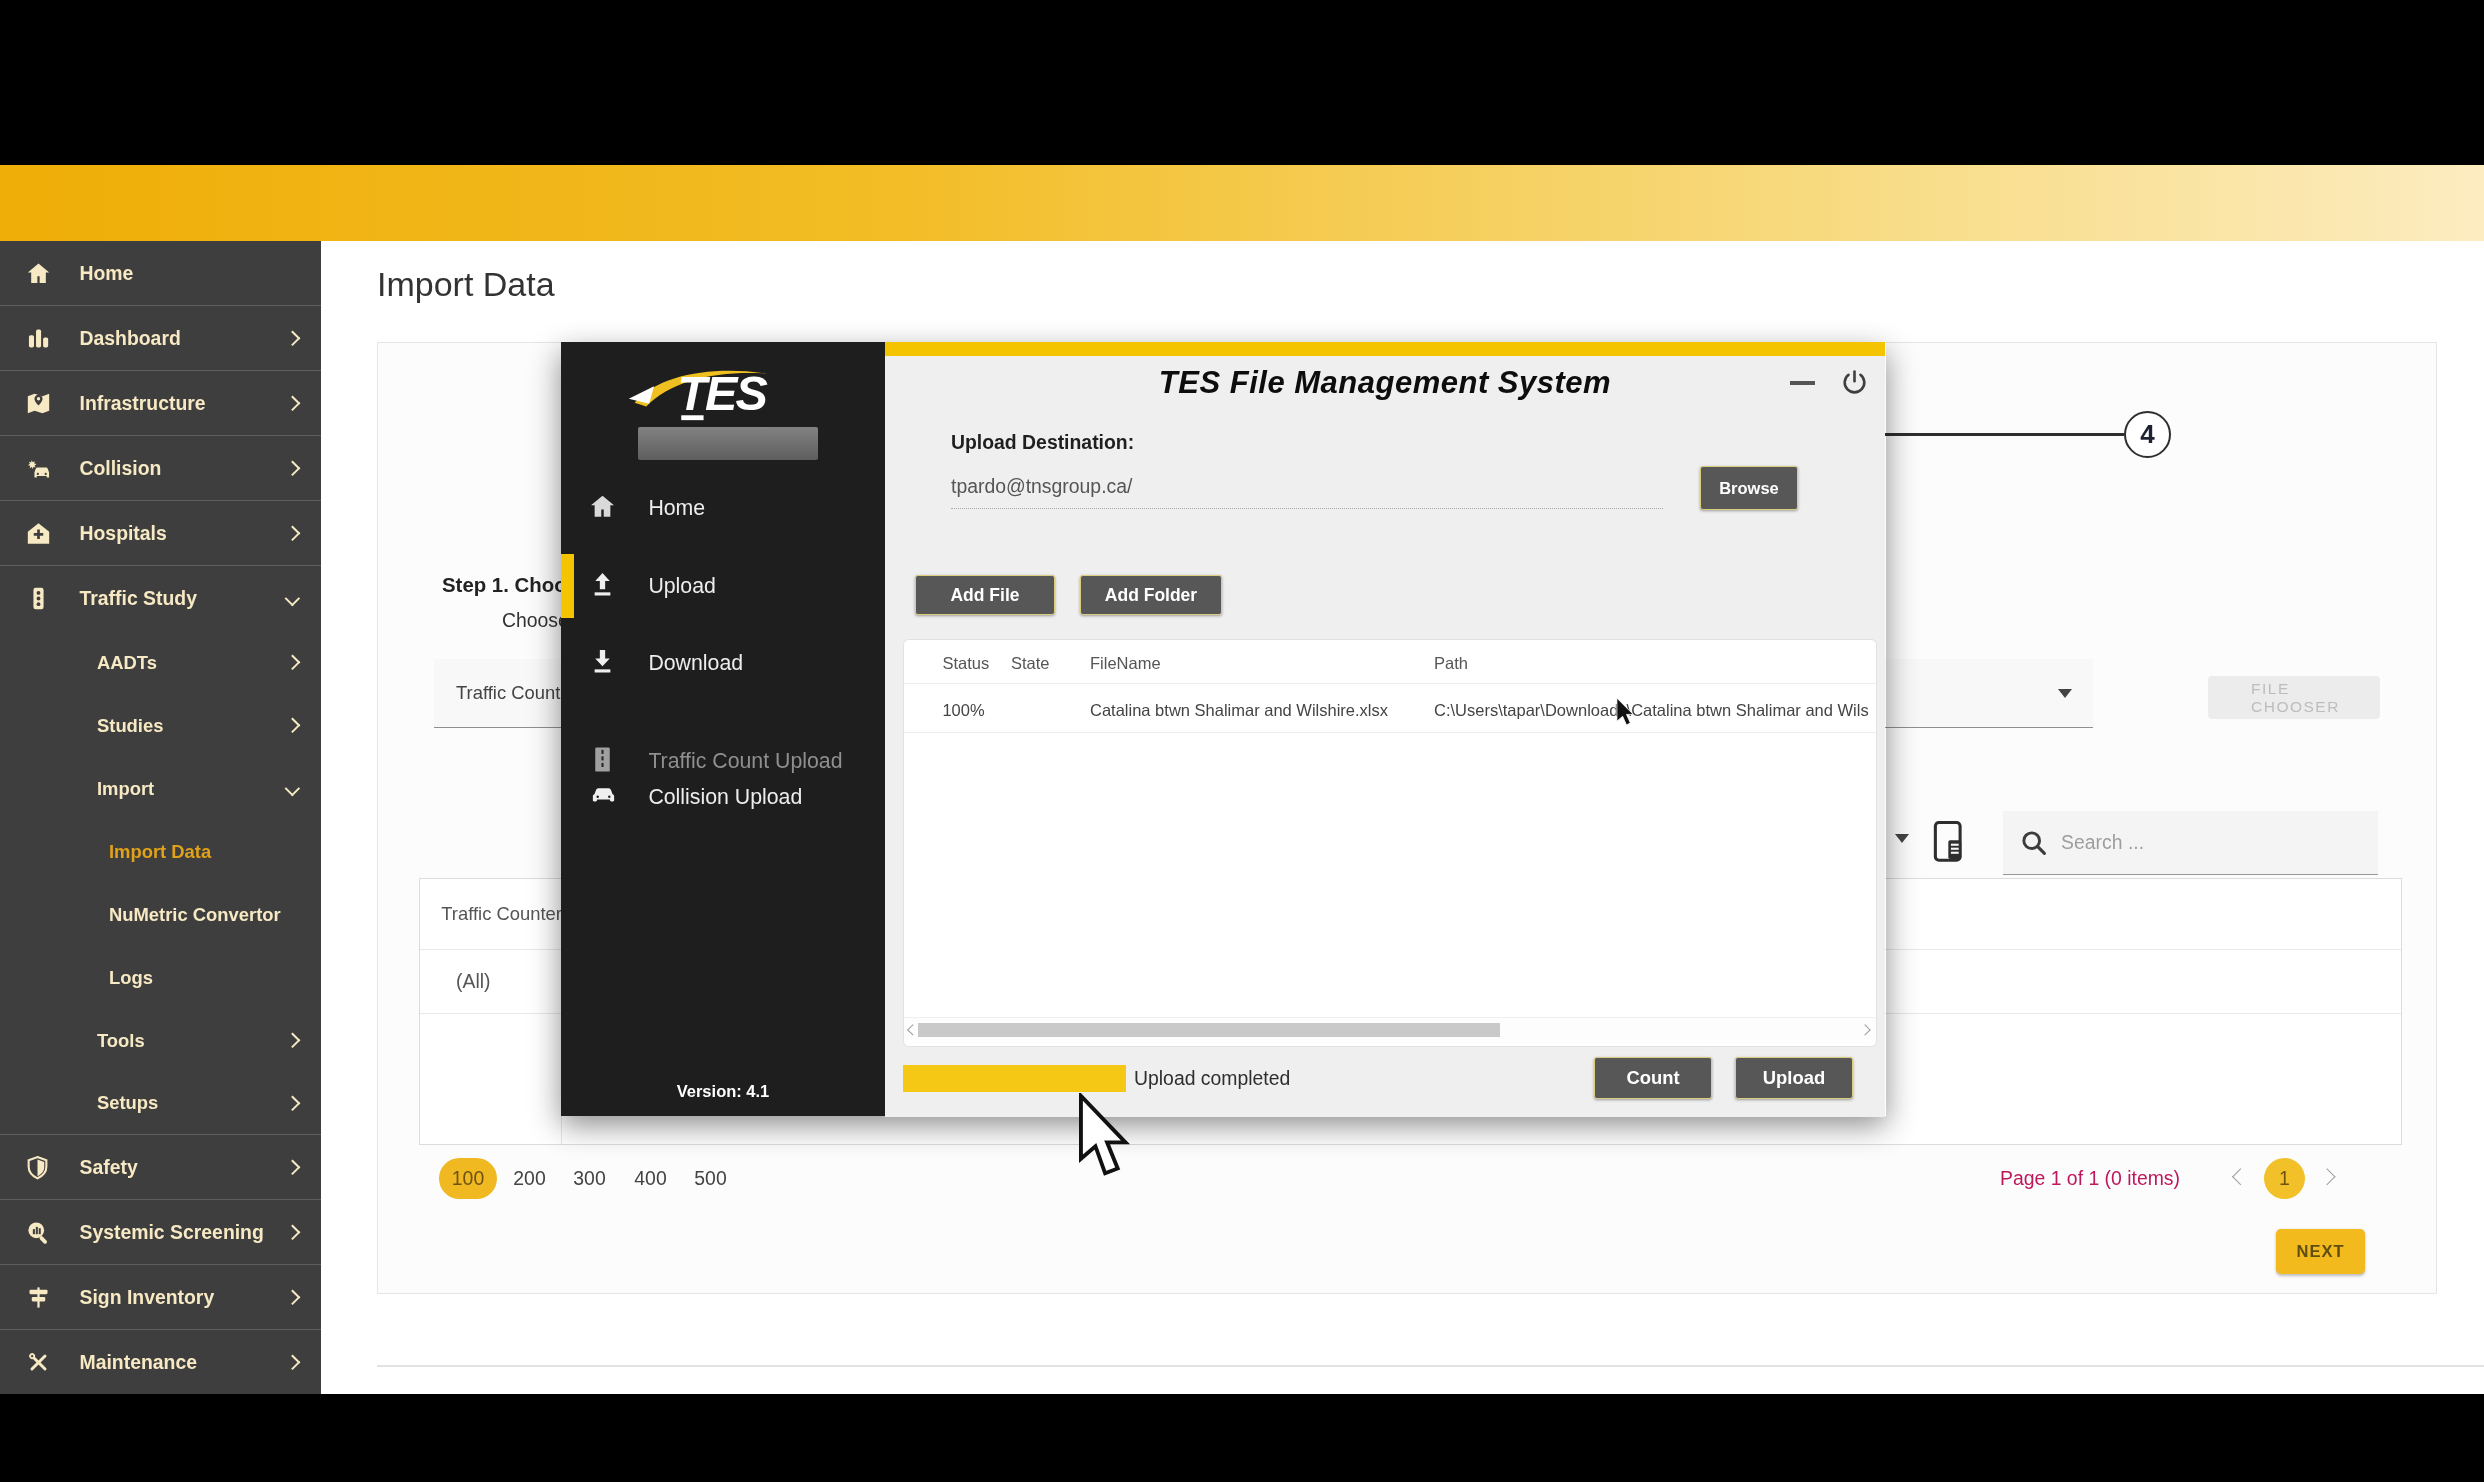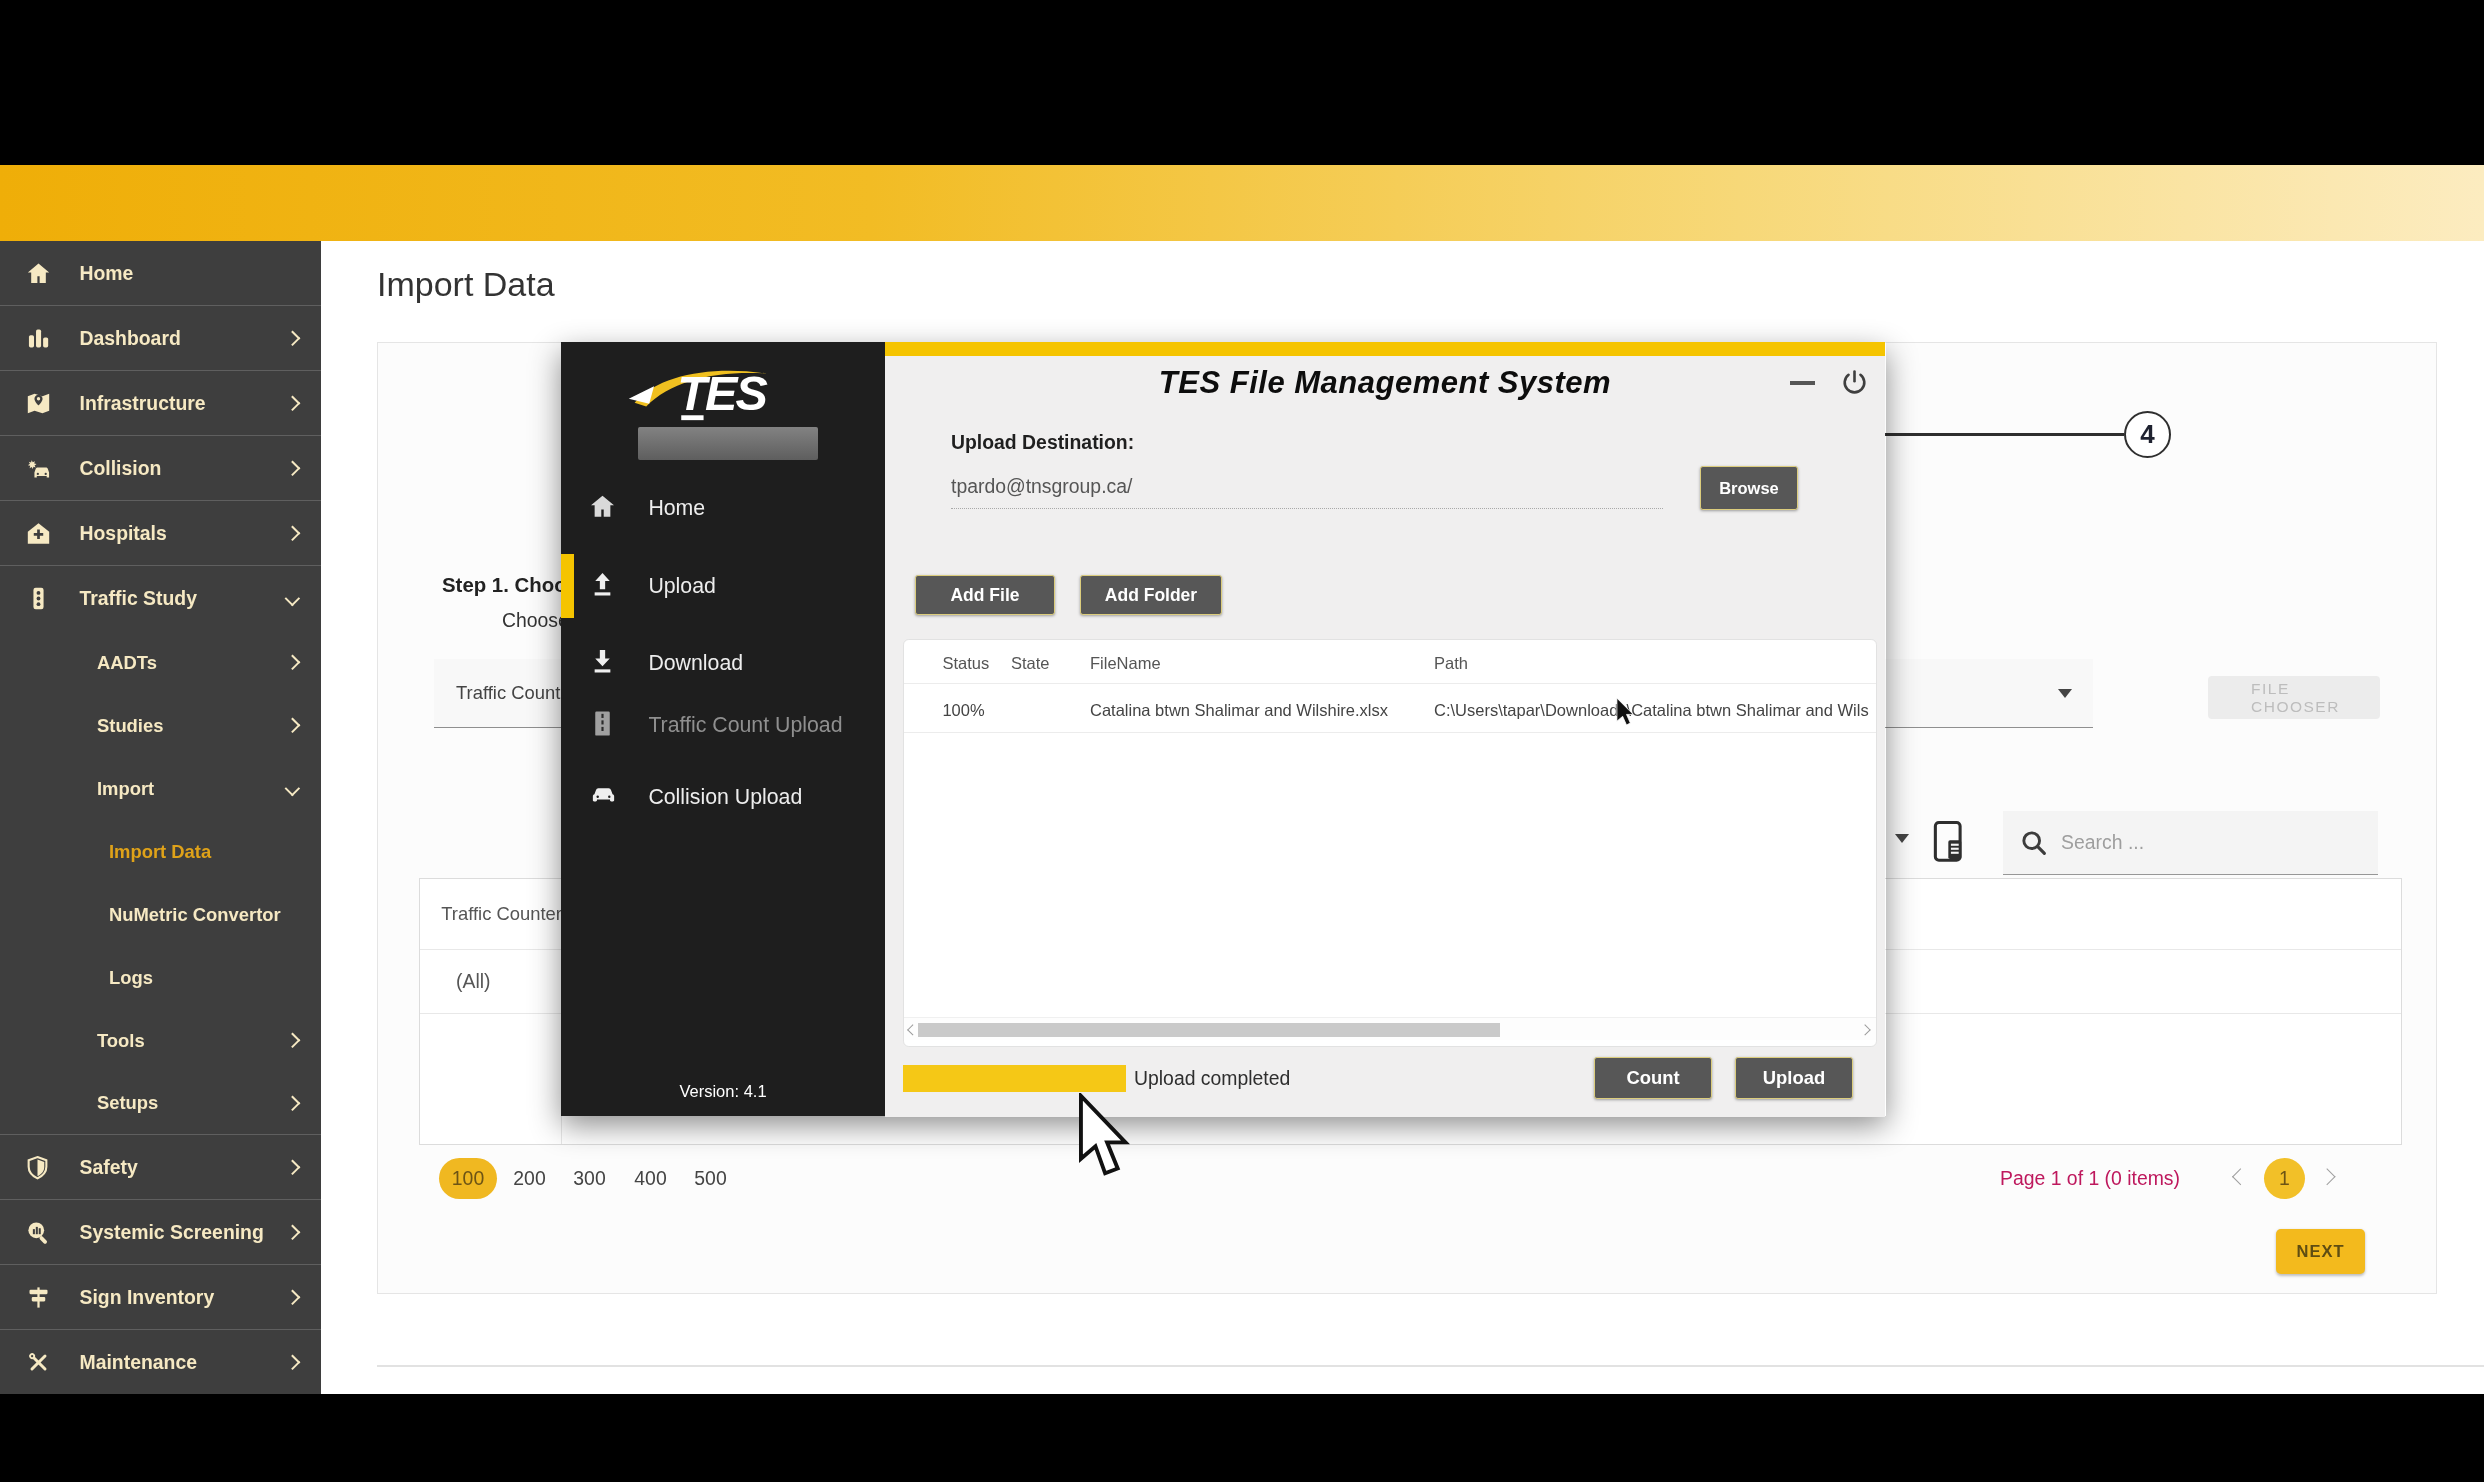--- a/index.html
+++ b/index.html
@@ -94,21 +94,21 @@
   #modal-right { position:absolute; left:324px; top:13.6px; width:1000px; height:761px; background:#f0efef; }
   #modal-logo { position:absolute; left:60px; top:13.6px; }
   #modal-logo-bar { position:absolute; left:77px; top:85px; width:180px; height:33px; border-radius:1.9px;
      background:linear-gradient(#828282,#5e5e5e); }
   .mnav { position:absolute; left:0; width:324px; height:78px; display:flex; align-items:center;
           padding-left:27px; color:#ededed; font-size:21.3px; cursor:pointer; }
   .mnav .ic { width:41px; height:33px; margin-right:19.4px; }
   .mnav.disabled { color:#8f8f8f; }
   #modal-active-bar { position:absolute; left:0; top:212px; width:12.6px; height:64px; background:#f5c400; }
   #modal-version { position:absolute; left:0; bottom:15.5px; width:324px; text-align:center;
-     color:#fff; font-size:16.5px; font-weight:400; }
+     color:#fff; font-size:16.5px; font-weight:700; }
   #modal-title { position:absolute; left:324px; top:23px; width:1000px; text-align:center;
      font-size:31px; font-style:italic; font-weight:800; color:#0d0d0d; letter-spacing:0.5px; }
   #modal-min { position:absolute; left:1229px; top:39px; width:25px; height:3.9px; background:#555; cursor:pointer; }
   #modal-power { position:absolute; left:1278px; top:25px; cursor:pointer; }
   #dest-label { position:absolute; left:390px; top:89px; font-size:19.4px; font-weight:700; color:#1f1f1f; }
   #dest-value { position:absolute; left:390px; top:133px; width:712px; font-size:19.4px; color:#555;
      border-bottom:1.9px dotted #a9a9a9; padding-bottom:9.7px; }
   .dlg-btn { position:absolute; background:#575757; border:1.9px solid #dccd7d; border-radius:2.9px; color:#fff;
      font-weight:700; display:flex; align-items:center; justify-content:center; cursor:pointer;
      box-shadow:0 1px 2.9px rgba(0,0,0,.35); font-family:"Liberation Sans","DejaVu Sans",sans-serif; }
@@ -413,21 +413,21 @@
       </div>
       <div class="mnav" style="top:282px;">
         <span class="ic">
           <svg width="29" height="29" viewBox="0 0 24 24" fill="#efefef">
               <path d="M12 16 6 9.5h3.8v-7h4.4v7H18z"></path>
               <rect x="5.5" y="18.5" width="13" height="2.6"></rect>
             </svg>
         </span>
           <span>Download</span>
       </div>
-      <div class="mnav disabled" style="top:344px;">
+      <div class="mnav disabled" style="top:380px;">
         <span class="ic">
           <svg width="29" height="29" viewBox="0 0 24 24">
               <rect x="6" y="2" width="12" height="20" rx="1" fill="#a0a0a0"></rect>
               <rect x="11.1" y="4" width="1.8" height="3.4" fill="#2b2b2b"></rect>
               <rect x="11.1" y="9.4" width="1.8" height="3.4" fill="#2b2b2b"></rect>
               <rect x="11.1" y="14.8" width="1.8" height="3.4" fill="#2b2b2b"></rect>
             </svg>
         </span>
           <span>Traffic Count Upload</span>
       </div>

